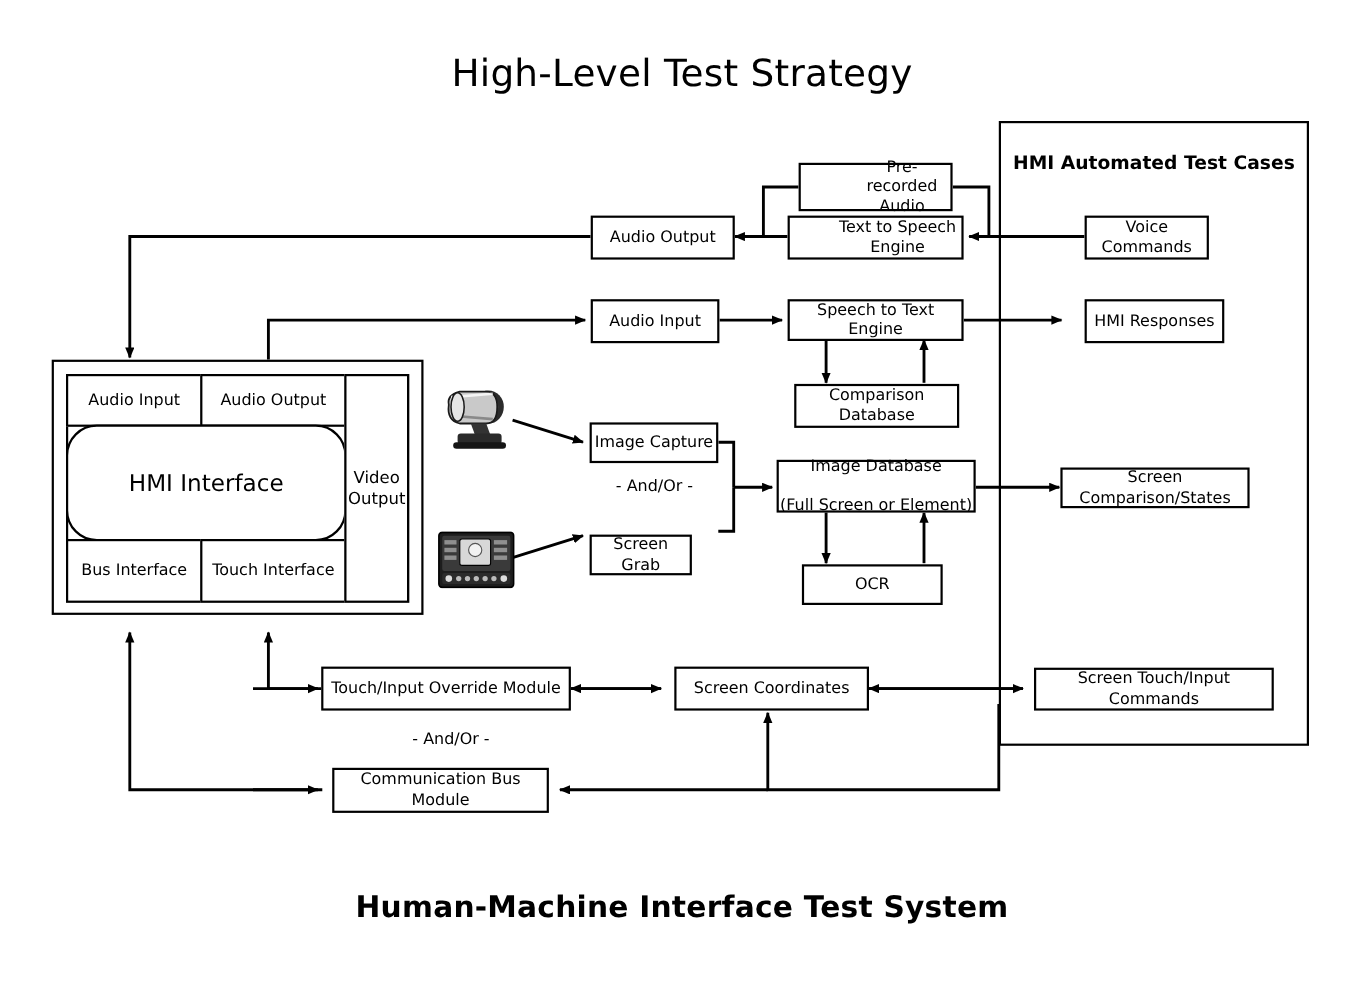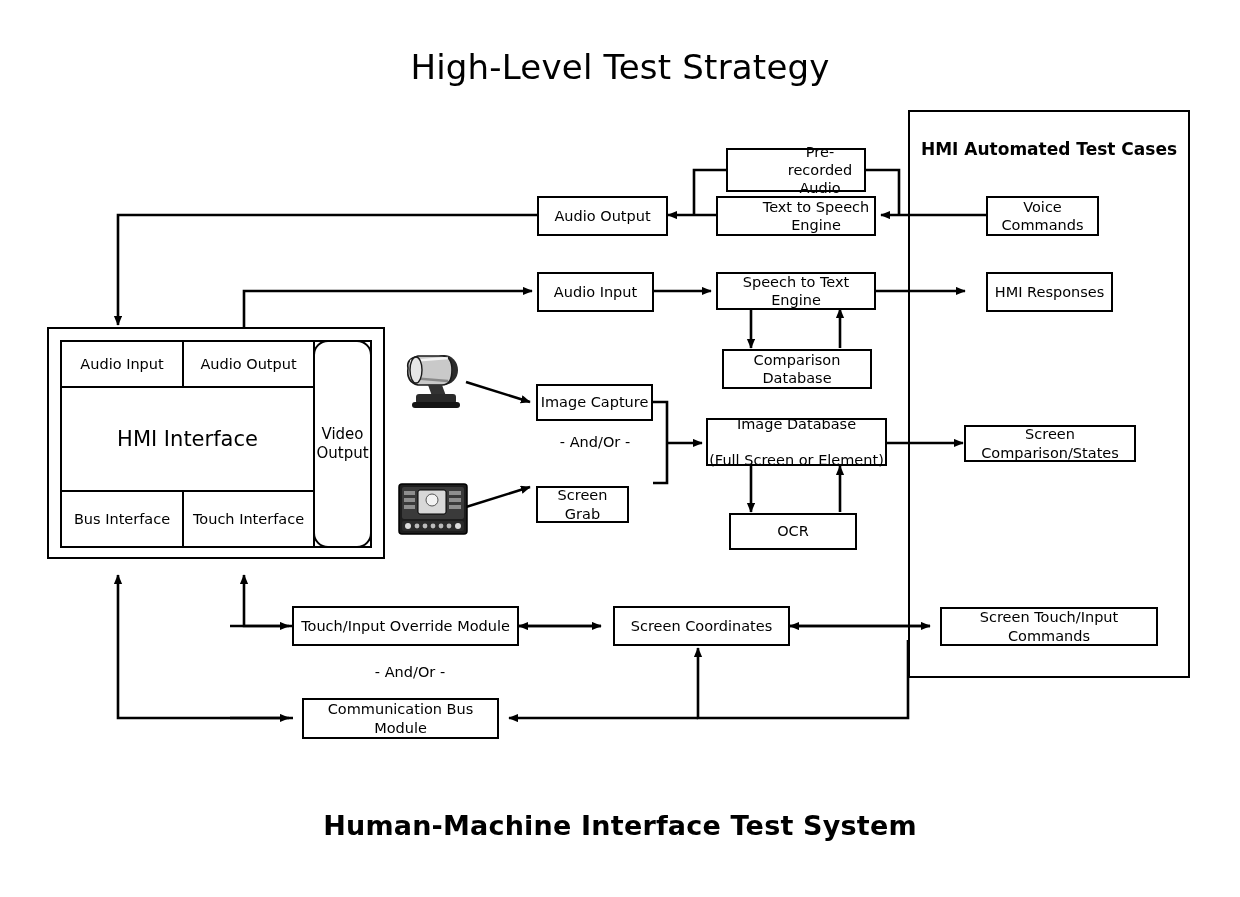--- a/index.html
+++ b/index.html
@@ -110,32 +110,32 @@
 
     <div class="hmi-inner" style="left:11px;top:11px;width:312px;height:208px;"></div>
 
     <div class="hmi-cell" style="left:11px;top:11px;width:124px;height:48px;">
       <span>Audio Input</span>
     </div>
     <div class="hmi-cell" style="left:133px;top:11px;width:133px;height:48px;">
       <span>Audio Output</span>
     </div>
 
-    <div class="hmi-cell hmi-main" style="left:11px;top:57px;width:255px;height:106px;">
+    <div class="hmi-cell hmi-main" style="left:11px;top:57px;width:255px;height:106px;border-radius:28px;">
       <span>HMI Interface</span>
     </div>
 
     <div class="hmi-cell" style="left:11px;top:161px;width:124px;height:58px;">
       <span>Bus Interface</span>
     </div>
     <div class="hmi-cell" style="left:133px;top:161px;width:133px;height:58px;">
       <span>Touch Interface</span>
     </div>
 
-    <div class="hmi-cell hmi-video" style="left:264px;top:11px;width:59px;height:208px;border-radius:15px;">
+    <div class="hmi-cell hmi-video" style="left:264px;top:11px;width:59px;height:208px;">
       <span>
         <span>Video</span><br>
         <span>Output</span>
       </span>
     </div>
   </div>
 
   <svg class="photo" style="left:398px;top:348px;" width="74" height="64" viewBox="0 0 74 64">
     <g>
       <ellipse cx="46" cy="22" rx="14" ry="15" fill="#2b2b2b"></ellipse>

